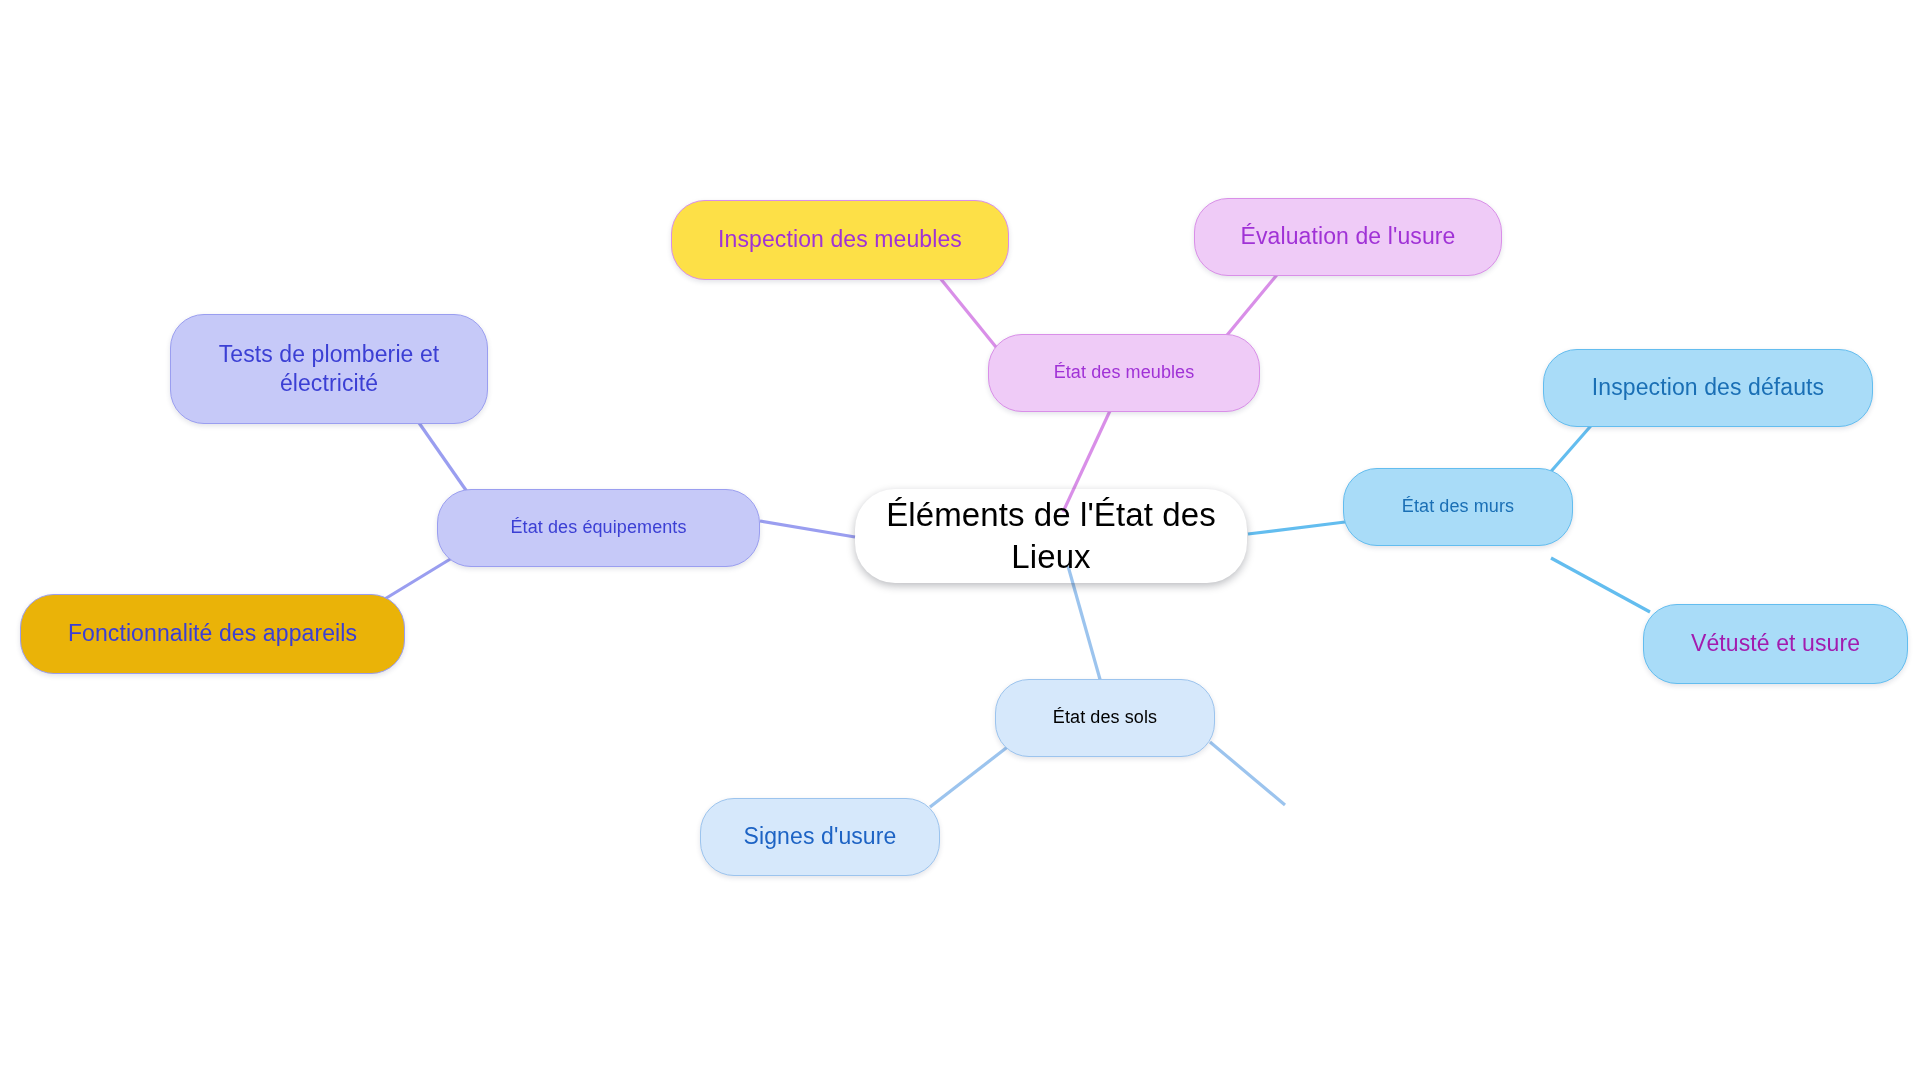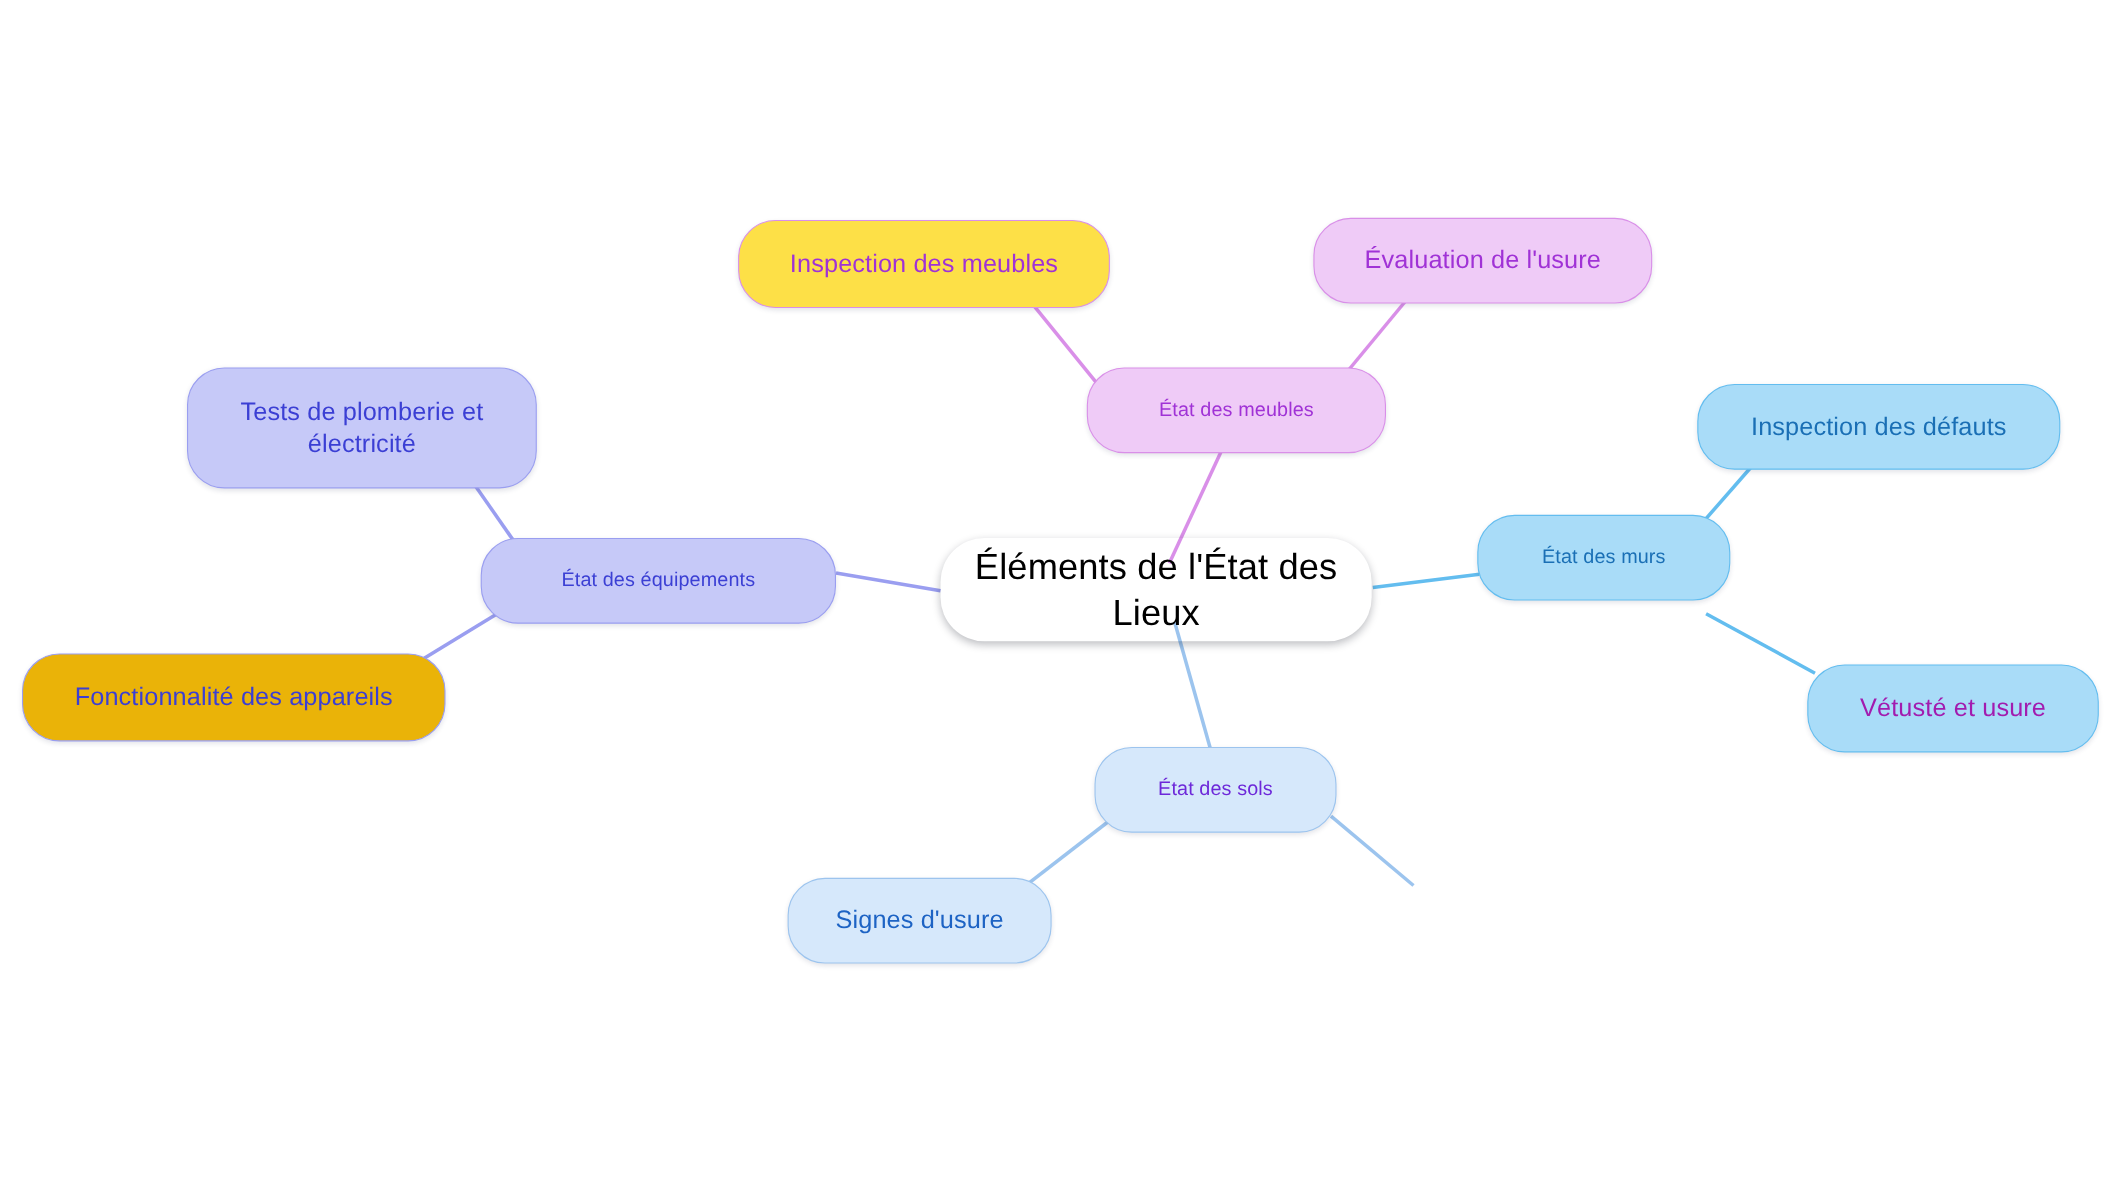--- a/index.html
+++ b/index.html
@@ -83,21 +83,21 @@
   <div class="node root" style="left:855px; top:489px; width:392px; height:94px;">
     <span class="label">Éléments de l'État des Lieux</span>
   </div>
 
   <div class="node fs-main" style="left:437px; top:489px; width:323px; height:78px;
               background:#c6c9f8; color:#3b3fd4; border-color:#9a9ef0;">
     <span class="label">État des équipements</span>
   </div>
 
   <div class="node fs-leaf" style="left:170px; top:314px; width:318px; height:110px;
-              background:#c6c9f8; color:#3b3fd4; border-color:#9a9ef0;margin-top:20px;">
+              background:#c6c9f8; color:#3b3fd4; border-color:#9a9ef0;">
     <span class="label">Tests de plomberie et
 électricité</span>
   </div>
 
   <div class="node fs-leaf" style="left:20px; top:594px; width:385px; height:80px;
               background:#eab308; color:#3b3fd4; border-color:#9a9ef0;">
     <span class="label">Fonctionnalité des appareils</span>
   </div>
 
   <div class="node fs-main" style="left:988px; top:334px; width:272px; height:78px;
@@ -124,23 +124,23 @@
               background:#a9dcf8; color:#1a6fb5; border-color:#63bdef;">
     <span class="label">Inspection des défauts</span>
   </div>
 
   <div class="node fs-leaf" style="left:1643px; top:604px; width:265px; height:80px;
               background:#a9dcf8; color:#a21caf; border-color:#63bdef;">
     <span class="label">Vétusté et usure</span>
   </div>
 
   <div class="node fs-main" style="left:995px; top:679px; width:220px; height:78px;
-              background:#d6e8fb; color:#6d28d9; border-color:#9cc4ee;">
+              background:#d6e8fb; color:#000000; border-color:#9cc4ee;">
     <span class="label">État des sols</span>
   </div>
 
-  <div class="node fs-leaf" style="left:716px; top:798px; width:240px; height:78px;
+  <div class="node fs-leaf" style="left:700px; top:798px; width:240px; height:78px;
               background:#d6e8fb; color:#1d63c4; border-color:#9cc4ee;">
     <span class="label">Signes d'usure</span>
   </div>
 
 
 </div>
 
 </body></html>

